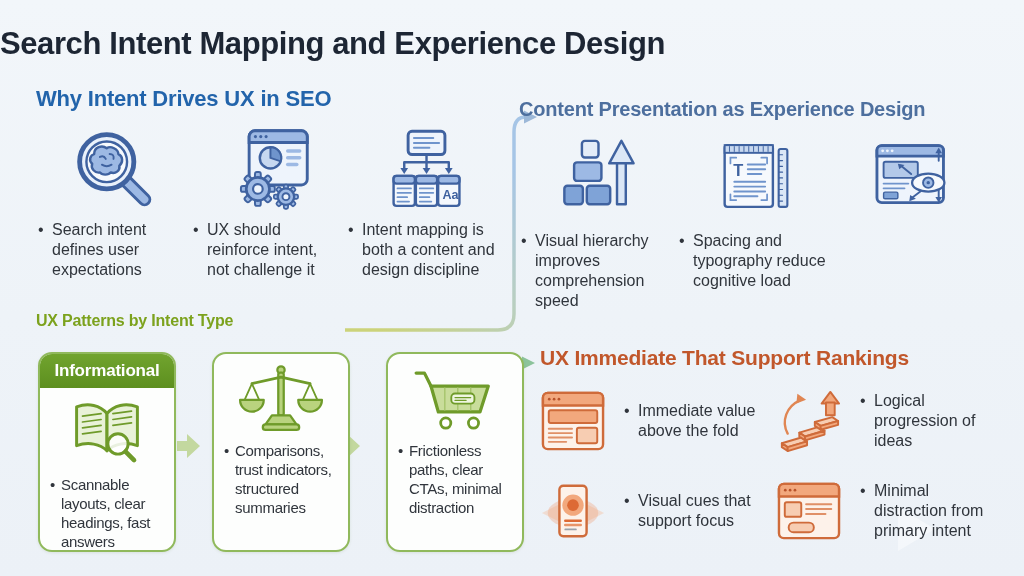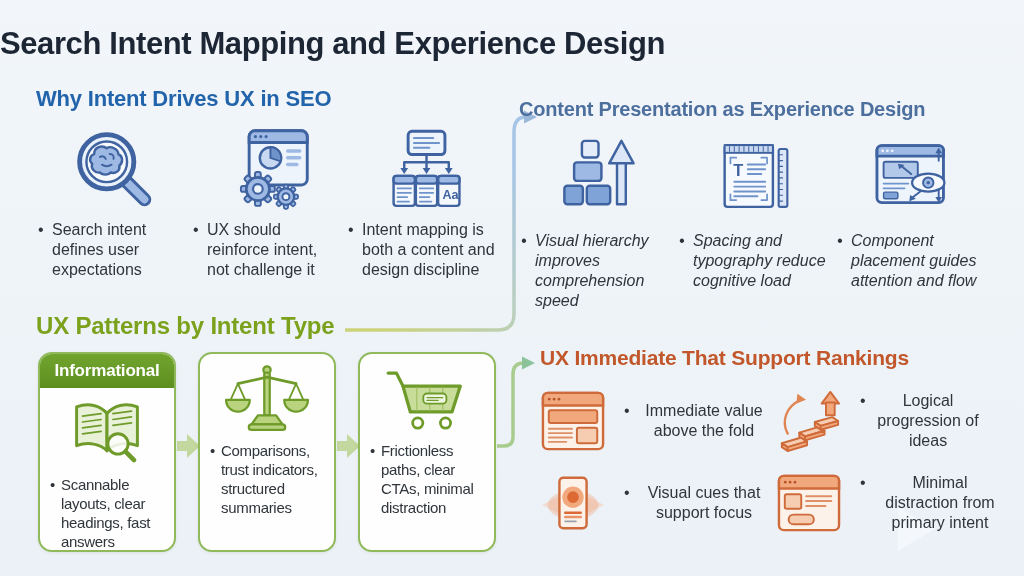--- a/index.html
+++ b/index.html
@@ -11,60 +11,60 @@
     color: var(--body-text, #30353c);
   }
   .title {
     position:absolute; left:0; top:26px; width:1024px;
     font-size:31px; font-weight:bold;
     letter-spacing:-0.4px; color: var(--title-text, #1d2634);
   }
   h2 { font-weight:bold; letter-spacing:-0.2px; }
   .h-blue   { color: var(--blue-heading, #2264ab);  font-size:22px; }
   .h-slate  { color: var(--slate-heading, #4d6f9e); font-size:20px; }
-  .h-green  { color: var(--green-heading, #7ca21d); font-size:24px; }
+  .h-green  { color: var(--green-heading, #7ca21d); font-size:16px; }
   .h-orange { color: var(--orange-heading, #c1572b); font-size:21px; }
 
   .sec-why { position:absolute; left:36px; top:86px; width:478px; }
   .sec-why .row { display:flex; margin-top:10px; }
   .sec-why .col { width:155px; }
   .sec-why .col.c3 { width:162px; }
   .iconbox { height:98px; display:flex; align-items:center; justify-content:center; }
 
   .bullet { position:relative; padding-left:16px; font-size:16px; line-height:1.26; }
   .bullet::before { content:"•"; position:absolute; left:2px; top:0; }
   .sec-why .bullet { max-width:152px; }
 
   .sec-content { position:absolute; left:519px; top:98px; width:480px; }
   .sec-content .row { display:flex; margin-top:12px; }
   .sec-content .col { width:158px; }
   .sec-content .iconbox { height:86px; }
-  .sec-content .bullet { margin-top:12px; max-width:152px;font-style:italic; }
+  .sec-content .bullet { margin-top:12px; max-width:152px; }
 
   .h-patterns { position:absolute; left:36px; top:312px; }
 
-  .cards { position:absolute; left:38px; top:352px; display:flex; gap:22px; }
+  .cards { position:absolute; left:38px; top:352px; display:flex; gap:36px; }
   .card {
     width:138px; height:200px; background:#fdfefd;
     border:2px solid var(--card-border-green, #90b95c);
     border-radius:14px; overflow:hidden;
     box-shadow: 0 1px 3px rgba(90,120,60,.12);
   }
   .card-header {
     height:34px; line-height:34px; text-align:center;
     background: linear-gradient(180deg, #71a42e, var(--card-header-green, #5d8f1f));
     color:#ffffff; font-weight:bold; font-size:17px; letter-spacing:-0.2px;
   }
   .card-icon { height:86px; display:flex; align-items:center; justify-content:center; padding-top:4px; }
   .card .bullet { font-size:15px; letter-spacing:-0.3px; margin:2px 6px 12px 8px; padding-left:13px; }
 
   .h-principles { position:absolute; left:540px; top:346px; }
   .principles {
     position:absolute; left:538px; top:384px; width:478px;
-    display:grid; grid-template-columns:236px 236px; row-gap:8px;text-align:center;
+    display:grid; grid-template-columns:236px 236px; row-gap:16px;
   }
   .principle { display:flex; align-items:center; gap:14px; min-height:74px; }
   .p-icon { width:70px; flex:0 0 70px; display:flex; align-items:center; justify-content:center; }
   .principle .bullet { max-width:148px; }
   .principle.narrow .bullet { max-width:124px; }
 
   .overlay { position:absolute; left:0; top:0; width:1024px; height:576px; pointer-events:none; }
   svg text { font-family:"Liberation Sans","DejaVu Sans",sans-serif; }
 </style>
 </head>
@@ -244,21 +244,20 @@
             <path d="M71,54 v9" stroke-width="2"></path>
               <polygon points="67.5,62 74.5,62 71,68" fill="#3f62a0" stroke="none"></polygon>
             <path d="M52,56 l-9,7" stroke-width="2"></path>
               <polygon points="41,60 47,64 40,66.5" fill="#3f62a0" stroke="none"></polygon>
             <ellipse cx="60" cy="47" rx="17" ry="9.5" fill="#f6f9fd" stroke-width="2.4"></ellipse>
             <circle cx="60" cy="47" r="5.5" fill="#9db9e4" stroke-width="2"></circle>
             <circle cx="60" cy="47" r="1.8" fill="#3f62a0" stroke="none"></circle>
           </g>
         </svg>
       </div>
-      <p class="bullet">Component placement guides attention and flow</p>
     </div>
   </div>
 </section>
 
 <h2 class="h-green h-patterns">UX Patterns by Intent Type</h2>
 
 <div class="cards">
   <div class="card">
     <div class="card-header">Informational</div>
     <div class="card-icon">

